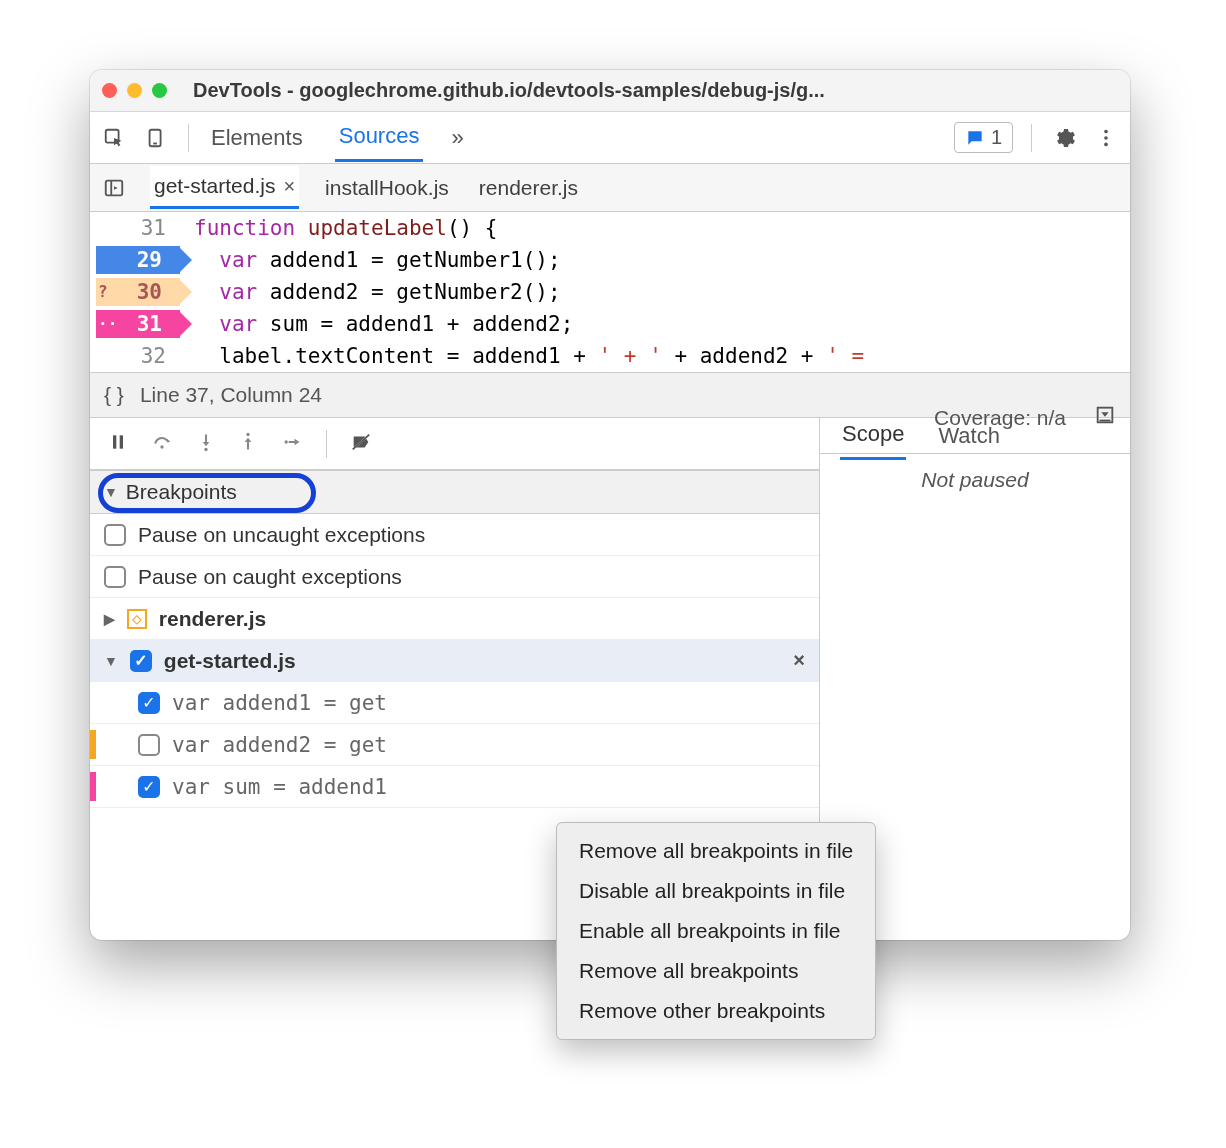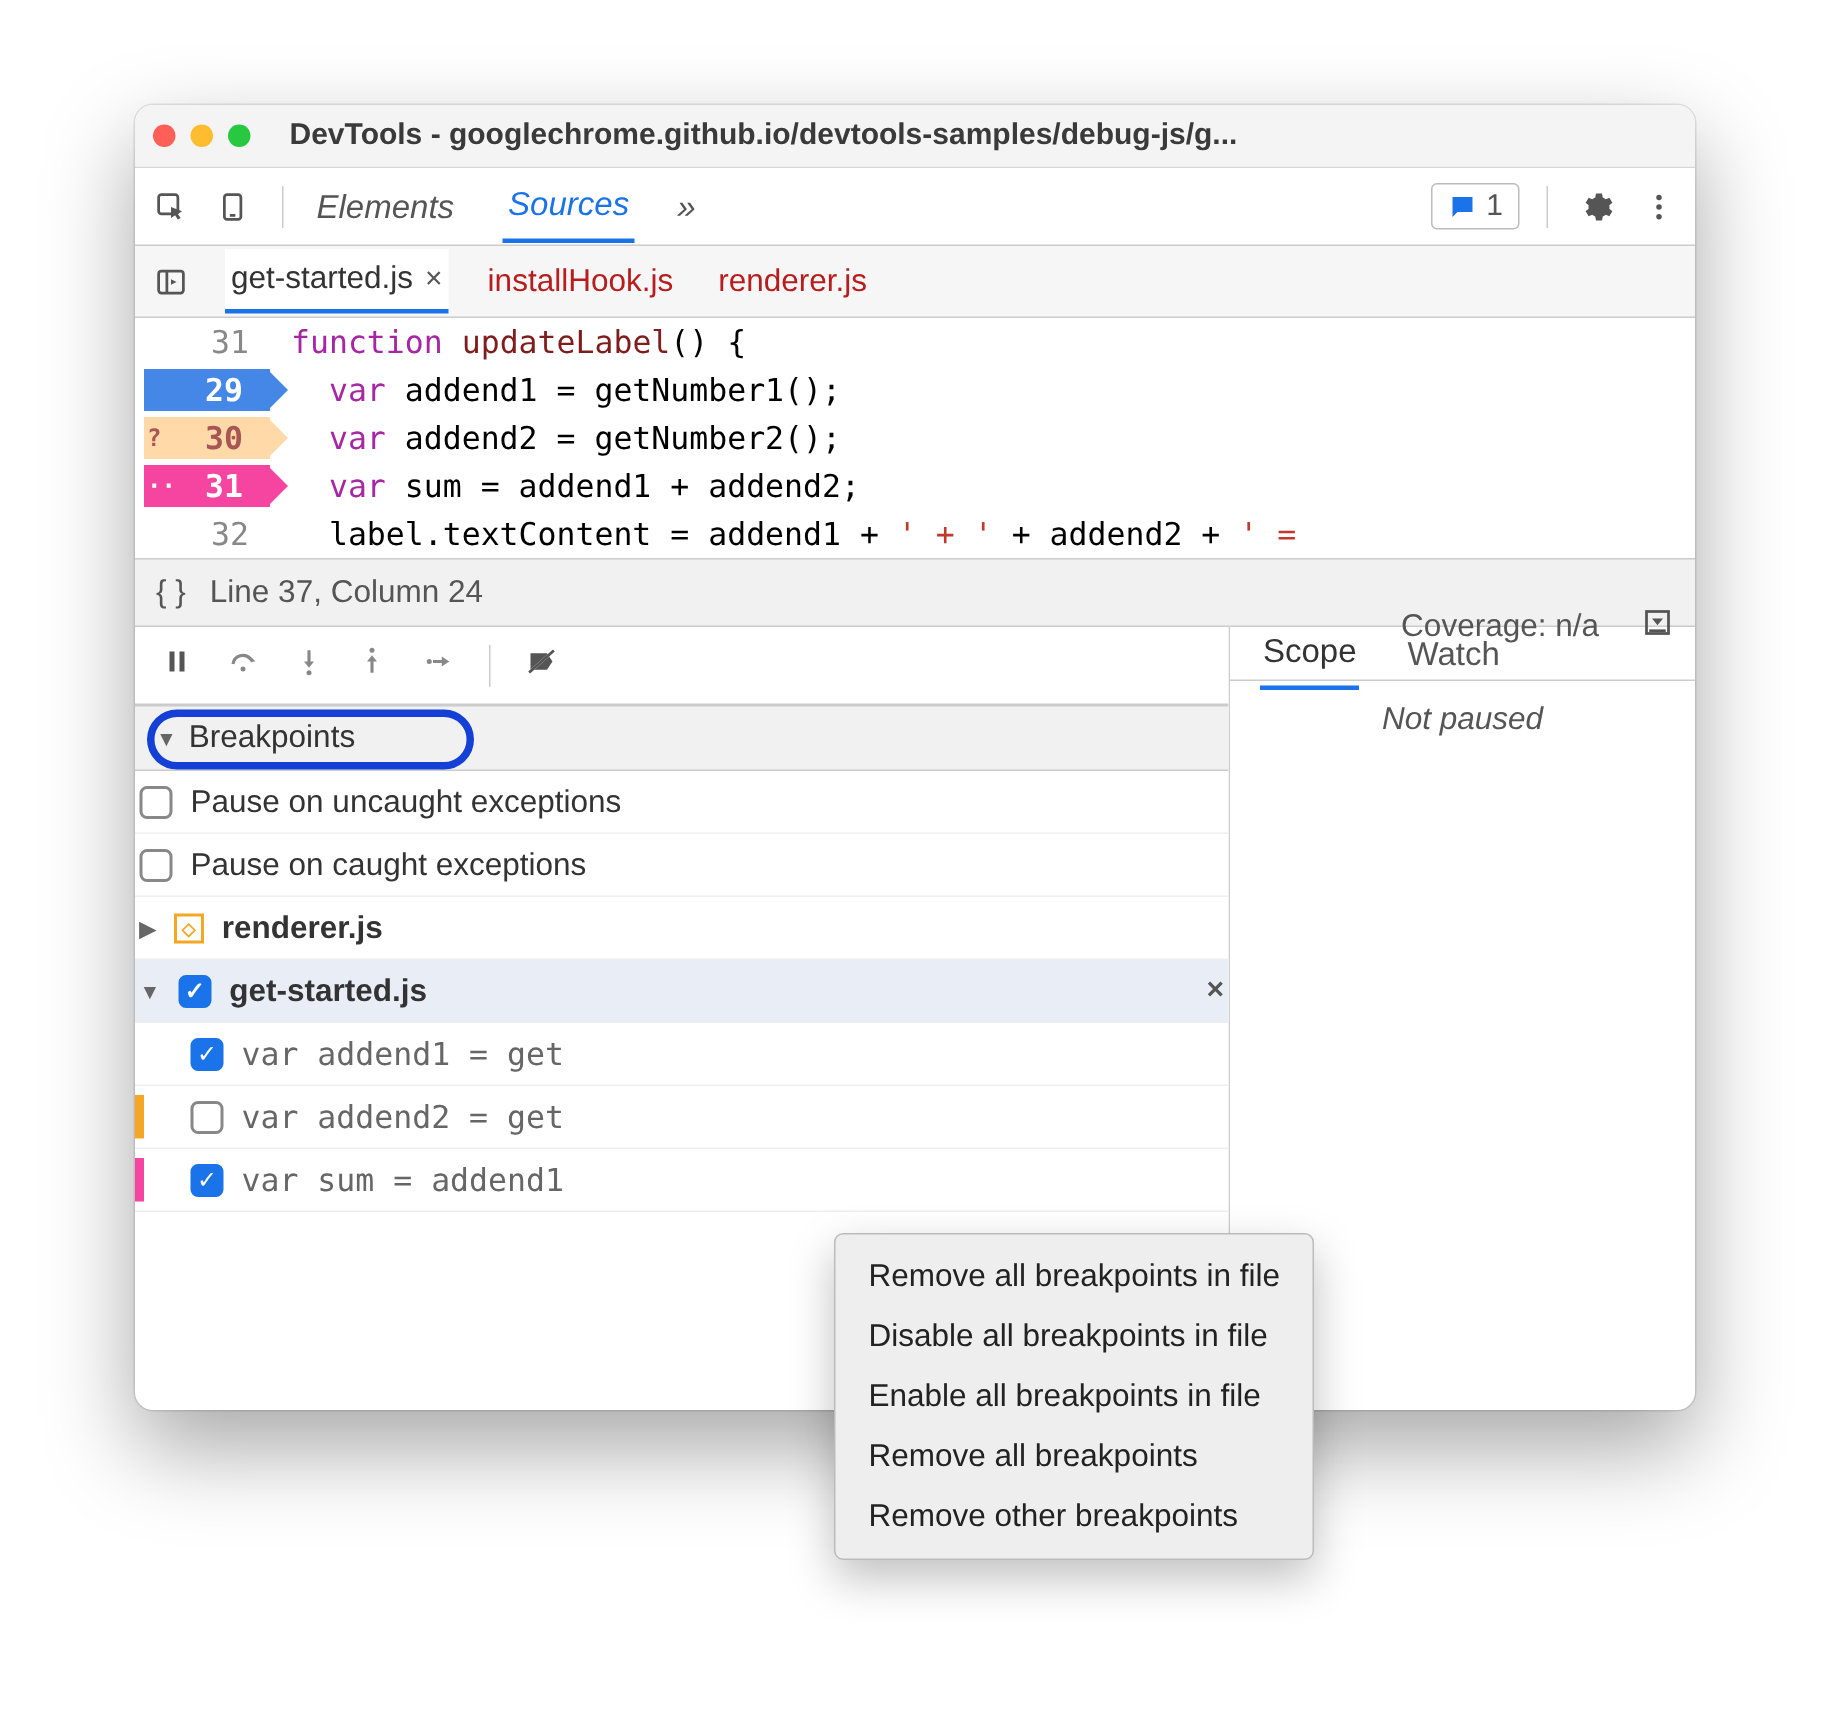--- a/index.html
+++ b/index.html
@@ -47,40 +47,40 @@
     display: flex;
     align-items: center;
     height: 52px;
     border-bottom: 1px solid #ccc;
     padding: 0 10px;
     gap: 14px;
     background: #fff;
   }
   .tb-icon { width: 28px; height: 28px; display: flex; align-items: center; justify-content: center; color: #555; cursor: pointer; }
   .tb-sep { width: 1px; height: 28px; background: #ccc; margin: 0 4px; }
-  .tab-row { display: flex; align-items: center; gap: 28px; font-style: italic; }
+  .tab-row { display: flex; align-items: center; gap: 28px; }
   .tab { font-size: 22px; color: #555; padding: 10px 4px; }
   .tab.active { color: #1a73e8; border-bottom: 3px solid #1a73e8; font-weight: 400; }
   .chev { font-size: 22px; color: #555; }
   .tb-right { margin-left: auto; display: flex; align-items: center; gap: 14px; }
   .badge-btn { display: flex; align-items: center; gap: 6px; border: 1px solid #bbb; border-radius: 4px; padding: 3px 10px; color: #555; font-size: 20px; }
   .badge-btn svg { fill: #1a73e8; }
   .gear, .kebab { color: #555; }
 
   
   .filetabs {
     display: flex;
     align-items: center;
     height: 48px;
     border-bottom: 1px solid #ccc;
     padding: 0 10px;
     gap: 22px;
     background: #f6f6f6;
   }
-  .filetab { display: flex; align-items: center; gap: 8px; font-size: 21px; color: #b91c1c; padding: 8px 4px; }
+  .filetab { display: flex; align-items: center; gap: 8px; font-size: 21px; color: #404040; padding: 8px 4px; }
   .filetab.active { color: #333; border-bottom: 3px solid #1a73e8; background: #fff; }
   .close-x { font-size: 20px; color: #555; }
   .panel-toggle { width: 28px; height: 28px; display:flex; align-items:center; justify-content:center; }
 
   
   .code {
     font-family: Menlo, Consolas, monospace;
     font-size: 21px;
     line-height: 32px;
     display: flex;
@@ -132,21 +132,21 @@
     display: flex; align-items: center; gap: 8px; height: 44px; padding: 0 14px;
     background: #f1f1f1; border-top: 1px solid #ccc; border-bottom: 1px solid #ccc;
     font-size: 21px; color: #333; position: relative;
   }
   .bp-highlight {
     position: absolute; left: 8px; top: 2px; width: 218px; height: 40px;
     border: 5px solid #1440d6; border-radius: 20px; pointer-events: none;
   }
   .tri { font-size: 14px; color: #666; }
 
-  .row { display: flex; align-items: center; gap: 12px; height: 42px; padding: 0 3px; font-size: 21px; color: #333; border-bottom: 1px solid #eee; position: relative;}
+  .row { display: flex; align-items: center; gap: 12px; height: 42px; padding: 0 14px; font-size: 21px; color: #333; border-bottom: 1px solid #eee; position: relative;}
   .cb { width: 22px; height: 22px; border: 2px solid #888; border-radius: 5px; display:flex; align-items:center; justify-content:center; flex-shrink:0; }
   .cb.checked { background: #1a73e8; border-color: #1a73e8; color: #fff; font-size: 16px; }
   .row .mono { font-family: Menlo, Consolas, monospace; color: #666; }
   .row.group { font-weight: 600; }
   .row.group.sel { background: #e9eef6; }
   .file-icon { width: 20px; height: 20px; border: 2px solid #f5a623; display:flex; align-items:center; justify-content:center; font-size:12px; color:#f5a623; font-weight:700;}
   .row .indent { width: 22px; }
   .stripe { position:absolute; left:0; top:6px; bottom:6px; width:6px; }
   .stripe-o { background:#f5a623; }
   .stripe-p { background:#f545a0; }

